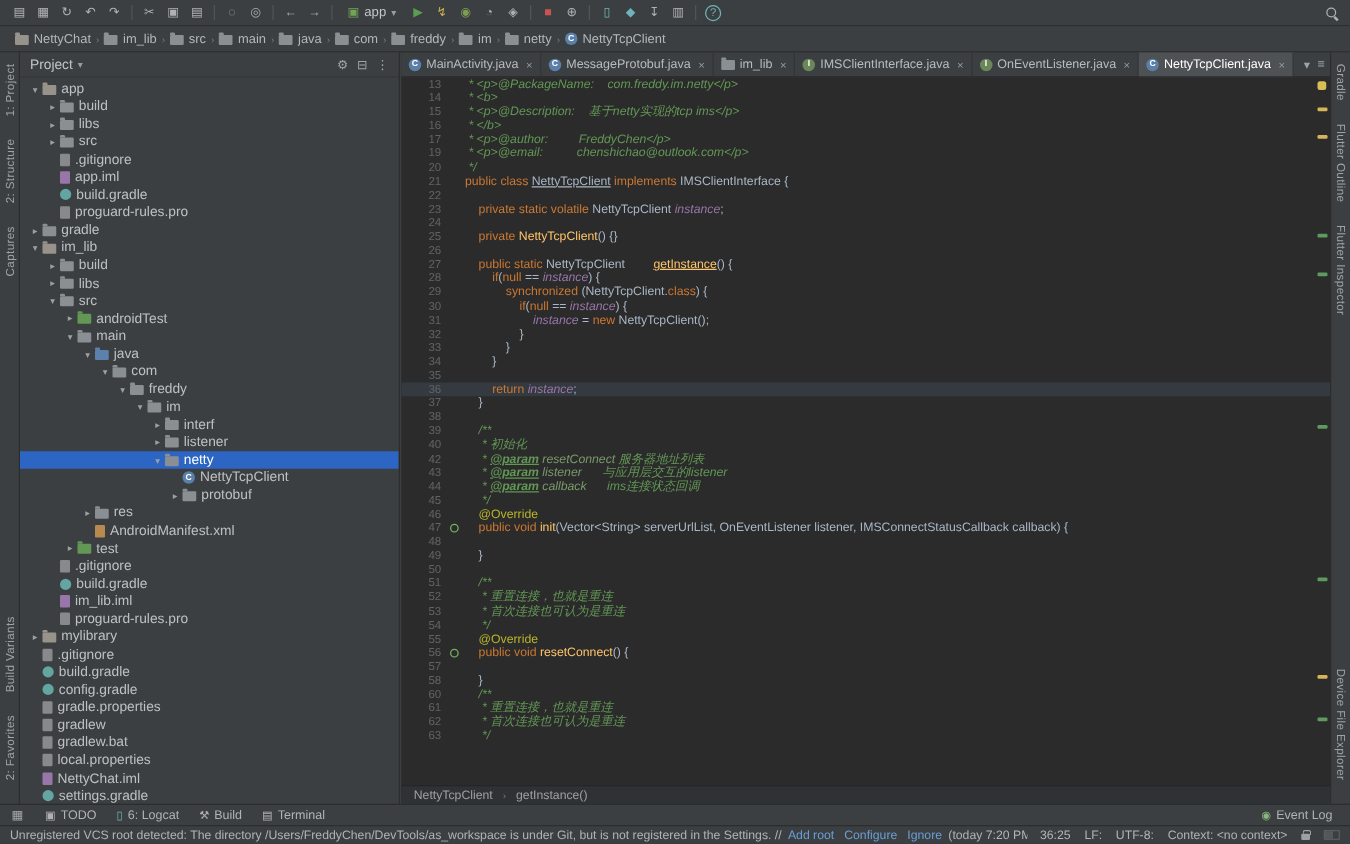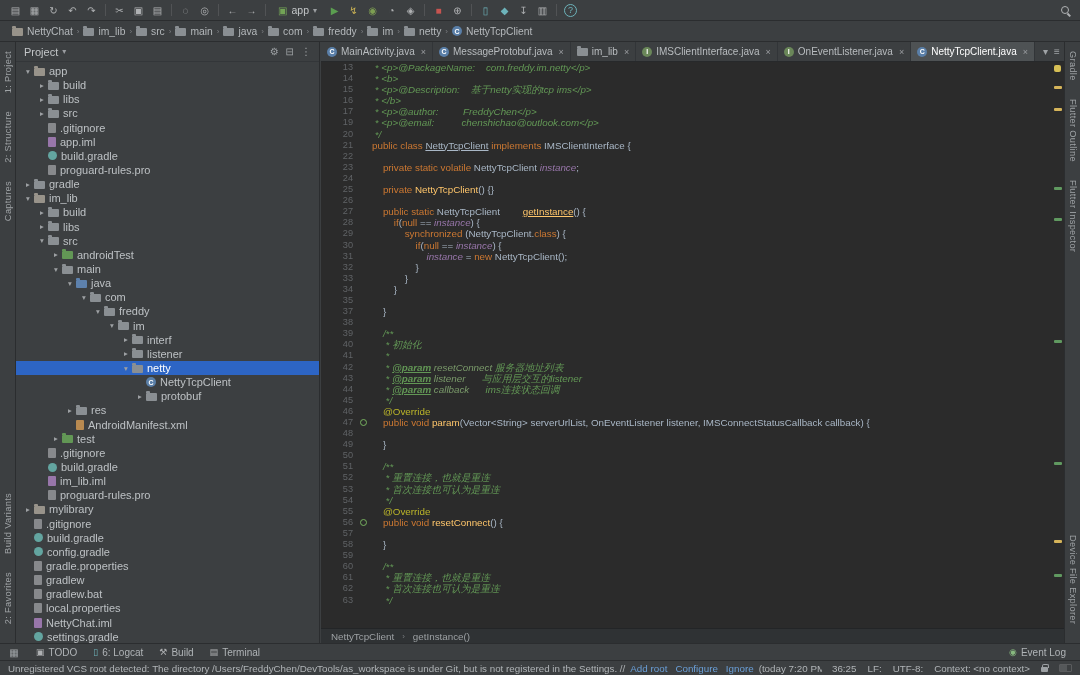--- a/index.html
+++ b/index.html
@@ -496,43 +496,42 @@
           <div class="code-line"><span class="gutter">26</span><span class="marker"></span><span class="lbody"></span></div>
           <div class="code-line"><span class="gutter">27</span><span class="marker"></span><span class="lbody"><span class="seg-p">    </span><span class="seg-k">public static </span><span class="seg-p">NettyTcpClient </span><span class="seg-mu">getInstance</span><span class="seg-p">() {</span></span></div>
           <div class="code-line"><span class="gutter">28</span><span class="marker"></span><span class="lbody"><span class="seg-p">        </span><span class="seg-k">if</span><span class="seg-p">(</span><span class="seg-k">null</span><span class="seg-p"> == </span><span class="seg-f">instance</span><span class="seg-p">) {</span></span></div>
           <div class="code-line"><span class="gutter">29</span><span class="marker"></span><span class="lbody"><span class="seg-p">            </span><span class="seg-k">synchronized </span><span class="seg-p">(NettyTcpClient.</span><span class="seg-k">class</span><span class="seg-p">) {</span></span></div>
           <div class="code-line"><span class="gutter">30</span><span class="marker"></span><span class="lbody"><span class="seg-p">                </span><span class="seg-k">if</span><span class="seg-p">(</span><span class="seg-k">null</span><span class="seg-p"> == </span><span class="seg-f">instance</span><span class="seg-p">) {</span></span></div>
           <div class="code-line"><span class="gutter">31</span><span class="marker"></span><span class="lbody"><span class="seg-p">                    </span><span class="seg-f">instance</span><span class="seg-p"> = </span><span class="seg-k">new </span><span class="seg-p">NettyTcpClient();</span></span></div>
           <div class="code-line"><span class="gutter">32</span><span class="marker"></span><span class="lbody"><span class="seg-p">                }</span></span></div>
           <div class="code-line"><span class="gutter">33</span><span class="marker"></span><span class="lbody"><span class="seg-p">            }</span></span></div>
           <div class="code-line"><span class="gutter">34</span><span class="marker"></span><span class="lbody"><span class="seg-p">        }</span></span></div>
           <div class="code-line"><span class="gutter">35</span><span class="marker"></span><span class="lbody"></span></div>
+          <div class="code-line hl"><span class="gutter">36</span><span class="marker"></span><span class="lbody"><span class="seg-p">        </span><span class="seg-k">return </span><span class="seg-f">instance</span><span class="seg-p">;</span></span></div>
           <div class="code-line"><span class="gutter">37</span><span class="marker"></span><span class="lbody"><span class="seg-p">    }</span></span></div>
           <div class="code-line"><span class="gutter">38</span><span class="marker"></span><span class="lbody"></span></div>
           <div class="code-line"><span class="gutter">39</span><span class="marker"></span><span class="lbody"><span class="seg-d">    /**</span></span></div>
           <div class="code-line"><span class="gutter">40</span><span class="marker"></span><span class="lbody"><span class="seg-d">     * 初始化</span></span></div>
-          <div class="code-line"><span class="gutter">41</span><span class="marker"></span><span class="lbody"><span class="seg-d">     *</span></span></div>
           <div class="code-line"><span class="gutter">42</span><span class="marker"></span><span class="lbody"><span class="seg-d">     * </span><span class="seg-dt">@param</span><span class="seg-d"> </span><span class="seg-dp">resetConnect</span><span class="seg-d"> 服务器地址列表</span></span></div>
           <div class="code-line"><span class="gutter">43</span><span class="marker"></span><span class="lbody"><span class="seg-d">     * </span><span class="seg-dt">@param</span><span class="seg-d"> </span><span class="seg-dp">listener</span><span class="seg-d">      与应用层交互的listener</span></span></div>
           <div class="code-line"><span class="gutter">44</span><span class="marker"></span><span class="lbody"><span class="seg-d">     * </span><span class="seg-dt">@param</span><span class="seg-d"> </span><span class="seg-dp">callback</span><span class="seg-d">      ims连接状态回调</span></span></div>
           <div class="code-line"><span class="gutter">45</span><span class="marker"></span><span class="lbody"><span class="seg-d">     */</span></span></div>
           <div class="code-line"><span class="gutter">46</span><span class="marker"></span><span class="lbody"><span class="seg-p">    </span><span class="seg-a">@Override</span></span></div>
-          <div class="code-line"><span class="gutter">47</span><span class="marker"><span class="ovr"></span></span><span class="lbody"><span class="seg-p">    </span><span class="seg-k">public void </span><span class="seg-m">param</span><span class="seg-p">(Vector&lt;String&gt; serverUrlList, OnEventListener listener, IMSConnectStatusCallback callback) {</span></span></div>
+          <div class="code-line"><span class="gutter">47</span><span class="marker"><span class="ovr"></span></span><span class="lbody"><span class="seg-p">    </span><span class="seg-k">public void </span><span class="seg-m">init</span><span class="seg-p">(Vector&lt;String&gt; serverUrlList, OnEventListener listener, IMSConnectStatusCallback callback) {</span></span></div>
           <div class="code-line"><span class="gutter">48</span><span class="marker"></span><span class="lbody"></span></div>
           <div class="code-line"><span class="gutter">49</span><span class="marker"></span><span class="lbody"><span class="seg-p">    }</span></span></div>
           <div class="code-line"><span class="gutter">50</span><span class="marker"></span><span class="lbody"></span></div>
           <div class="code-line"><span class="gutter">51</span><span class="marker"></span><span class="lbody"><span class="seg-d">    /**</span></span></div>
           <div class="code-line"><span class="gutter">52</span><span class="marker"></span><span class="lbody"><span class="seg-d">     * 重置连接，也就是重连</span></span></div>
           <div class="code-line"><span class="gutter">53</span><span class="marker"></span><span class="lbody"><span class="seg-d">     * 首次连接也可认为是重连</span></span></div>
           <div class="code-line"><span class="gutter">54</span><span class="marker"></span><span class="lbody"><span class="seg-d">     */</span></span></div>
           <div class="code-line"><span class="gutter">55</span><span class="marker"></span><span class="lbody"><span class="seg-p">    </span><span class="seg-a">@Override</span></span></div>
           <div class="code-line"><span class="gutter">56</span><span class="marker"><span class="ovr"></span></span><span class="lbody"><span class="seg-p">    </span><span class="seg-k">public void </span><span class="seg-m">resetConnect</span><span class="seg-p">() {</span></span></div>
           <div class="code-line"><span class="gutter">57</span><span class="marker"></span><span class="lbody"></span></div>
           <div class="code-line"><span class="gutter">58</span><span class="marker"></span><span class="lbody"><span class="seg-p">    }</span></span></div>
-          <div class="code-line"><span class="gutter">59</span><span class="marker"></span><span class="lbody"></span></div>
           <div class="code-line"><span class="gutter">60</span><span class="marker"></span><span class="lbody"><span class="seg-d">    /**</span></span></div>
           <div class="code-line"><span class="gutter">61</span><span class="marker"></span><span class="lbody"><span class="seg-d">     * 重置连接，也就是重连</span></span></div>
           <div class="code-line"><span class="gutter">62</span><span class="marker"></span><span class="lbody"><span class="seg-d">     * 首次连接也可认为是重连</span></span></div>
           <div class="code-line"><span class="gutter">63</span><span class="marker"></span><span class="lbody"><span class="seg-d">     */</span></span></div>
         </div>
       <div class="inspections"></div>
       <div id="marks">
           <div class="smark" style="top: 44px; background: rgb(213, 180, 90);"></div>
           <div class="smark" style="top: 66px; background: rgb(213, 180, 90);"></div>
           <div class="smark" style="top: 145px; background: rgb(96, 153, 96);"></div>

